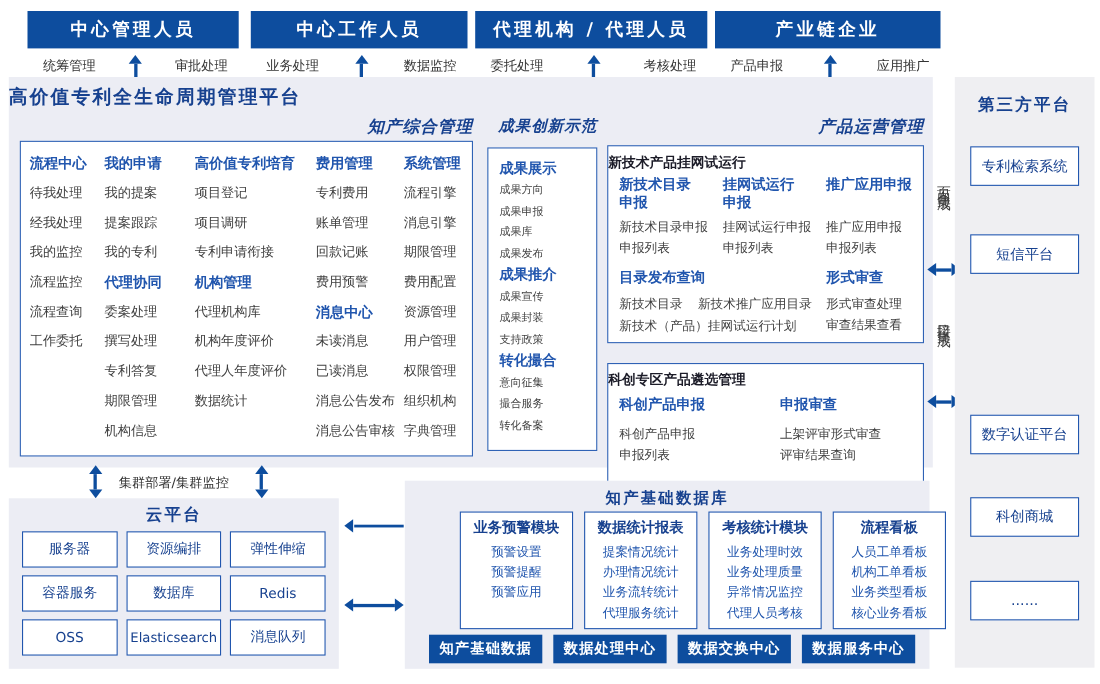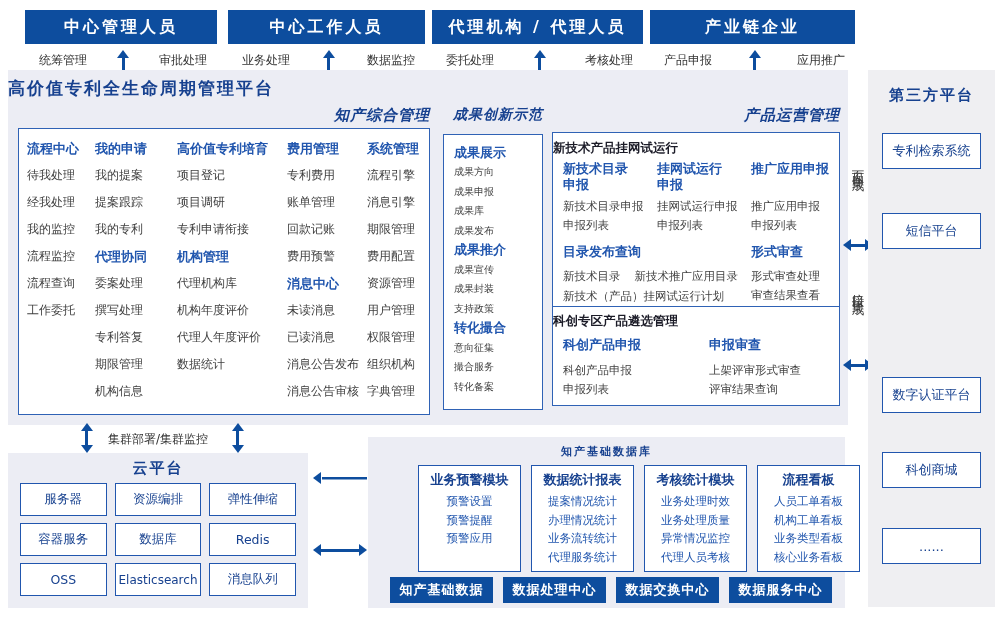--- a/index.html
+++ b/index.html
@@ -80,21 +80,21 @@
   .cloud-grid{position:absolute;left:12px;top:30px;width:276px;
     display:grid;grid-template-columns:repeat(3,1fr);gap:7px 8px;}
   .cloud-box{height:33px;background:var(--white);border:1.5px solid var(--heading);
     display:flex;align-items:center;justify-content:center;font-size:12.5px;color:var(--navy);font-weight:500;}
 
   .cluster-label{position:absolute;font-size:12px;color:#333;}
 
   
   #dbsec{position:absolute;left:368px;top:437px;width:477px;height:171px;background:var(--bg-panel);}
   .db-title{position:absolute;top:7px;left:0;width:100%;text-align:center;
-    font-size:11px;font-weight:bold;color:var(--navy);letter-spacing:2px;}
+    font-size:14px;font-weight:bold;color:var(--navy);letter-spacing:2px;}
   .db-mod{position:absolute;top:28px;width:103px;height:107px;background:var(--white);
     border:1.5px solid var(--heading);text-align:center;padding-top:5px;margin-left:28px;}
   .db-mod .mhead{font-size:13px;font-weight:bold;color:var(--navy);margin-bottom:3px;white-space:nowrap;}
   .db-item{font-size:11.5px;color:var(--heading);line-height:18.5px;white-space:nowrap;}
   .db-dark{position:absolute;top:140px;width:103px;height:26px;background:var(--primary);
     color:#fff;font-size:13px;font-weight:bold;display:flex;align-items:center;justify-content:center;
     letter-spacing:1px;white-space:nowrap;}
 </style>
 </head>
 <body>
@@ -255,21 +255,21 @@
       </div>
       <div class="pblock" style="left:198px;top:110px;width:84px">
         <div class="phead">形式审查</div>
         <div>
             <div class="pitem">形式审查处理</div>
             <div class="pitem">审查结果查看</div>
           </div>
       </div>
     </div>
 
-    <div class="wbox" style="left:544px;top:236px;width:288px;height:100px">
+    <div class="wbox" style="left:544px;top:260px;width:288px;height:121px">
       <div class="b1-title" style="top:6px">科创专区产品遴选管理</div>
       <div class="pcols" style="top:30px">
         <div class="pcol" style="width:146px">
           <div class="phead" style="min-height:24px">科创产品申报</div>
           <div>
               <div class="pitem">科创产品申报</div>
               <div class="pitem">申报列表</div>
             </div>
         </div>
         <div class="pcol" style="width:130px">

